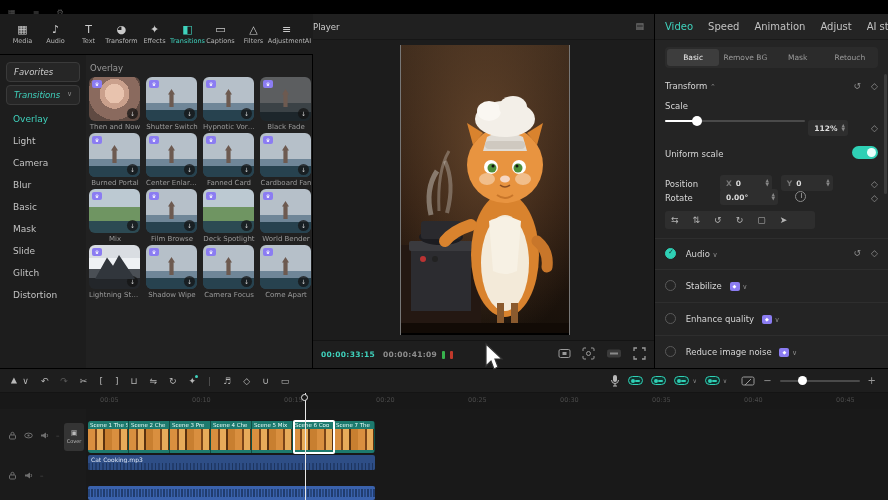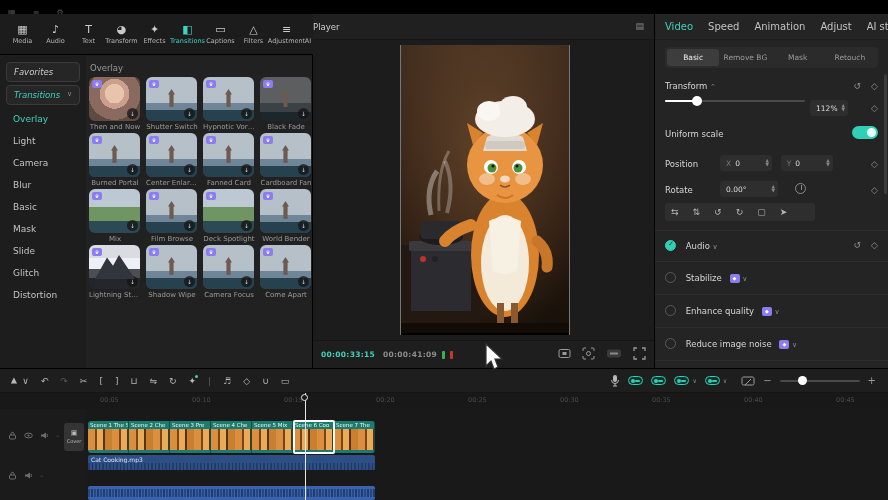--- a/index.html
+++ b/index.html
@@ -83,21 +83,21 @@
      white-space:nowrap; }
   .subtab.active { background:#3d3d3d; color:#eee; }
   .insp-row { position:relative; margin:0 10px; font-size:8.5px; color:#d6d6d6; }
   .chev { color:#8a8a8a; font-size:7px; }
   .kf-icons { position:absolute; right:0; top:0; display:flex; gap:10px; color:#8f8f8f; font-size:9px; }
   .kf-icons span { cursor:pointer; }
   .slider-track { position:relative; height:2px; background:#4a4a4a; border-radius:1px; }
   .slider-fill { position:absolute; left:0; top:0; height:2px; background:#fff; border-radius:1px; }
   .slider-knob { position:absolute; top:-4px; width:10px; height:10px; border-radius:50%; background:#fff; cursor:pointer; }
   .val-box { display:inline-flex; align-items:center; background:#2e2e2e; border-radius:3px; height:16px;
-     padding:0 3px 0 6px; font-size:7.5px; color:#ddd; }
+     padding:0 3px 0 6px; font-size:7.5px; color:#ddd;font-weight:bold; }
   .val-box .dimlb { color:#777; margin-right:4px; }
   .stepper { display:inline-flex; flex-direction:column; margin-left:4px; color:#888; font-size:4.5px; line-height:4px; cursor:pointer; }
   .toggle { position:absolute; right:0; top:-3px; width:26px; height:13px; border-radius:7px; background:#2fd0b5; cursor:pointer; }
   .toggle::after { content:""; position:absolute; right:2px; top:2px; width:9px; height:9px; border-radius:50%; background:#e9fffb; }
   .align-bar { margin:8px 10px 0 10px; background:#2e2e2e; border-radius:3px; height:18px; display:flex;
      align-items:center; padding:0 6px; gap:14px; color:#b5b5b5; font-size:9px; width:150px; }
   .align-bar span { cursor:pointer; }
   .sec-div { margin:9px 0 0 0; border-top:1px solid #2e2e2e; }
   .check-circle { display:inline-block; width:11px; height:11px; border-radius:50%; border:1px solid #5a5a5a;
      vertical-align:-2px; margin-right:7px; }
@@ -464,20 +464,23 @@
 
     <div class="insp-row" style="margin-top:13px;">
       <span>Transform</span>
       <span class="chev"> ⌃</span>
       <span class="kf-icons">
           <span>↺</span>
           <span>◇</span>
         </span>
     </div>
 
+    <div class="insp-row" style="margin-top:10px;">
+      <span>Scale</span>
+    </div>
     <div class="insp-row" style="margin-top:9px; height:16px;">
       <div class="slider-track" style="width:140px; margin-top:6px;">
         <div class="slider-fill" style="width:32px;"></div>
         <div class="slider-knob" style="left:27px;"></div>
       </div>
       <div class="abs" style="right:30px; top:0;"><span class="val-box">
             <span>112%</span>
             <span class="stepper">
               <span>▲</span>
               <span>▼</span>
@@ -511,21 +514,21 @@
               <span>▲</span>
               <span>▼</span>
             </span>
           </span>
       </div>
       <span class="kf-icons">
           <span>◇</span>
         </span>
     </div>
 
-    <div class="insp-row" style="margin-top:16px;">
+    <div class="insp-row" style="margin-top:4px;">
       <span>Rotate</span>
       <div class="abs" style="left:55px; top:-4px;">
         <span class="val-box" style="width:58px;">
             <span>0.00°</span>
             <span class="stepper" style="margin-left:auto;">
               <span>▲</span>
               <span>▼</span>
             </span>
           </span>
         <span class="dial"></span>

